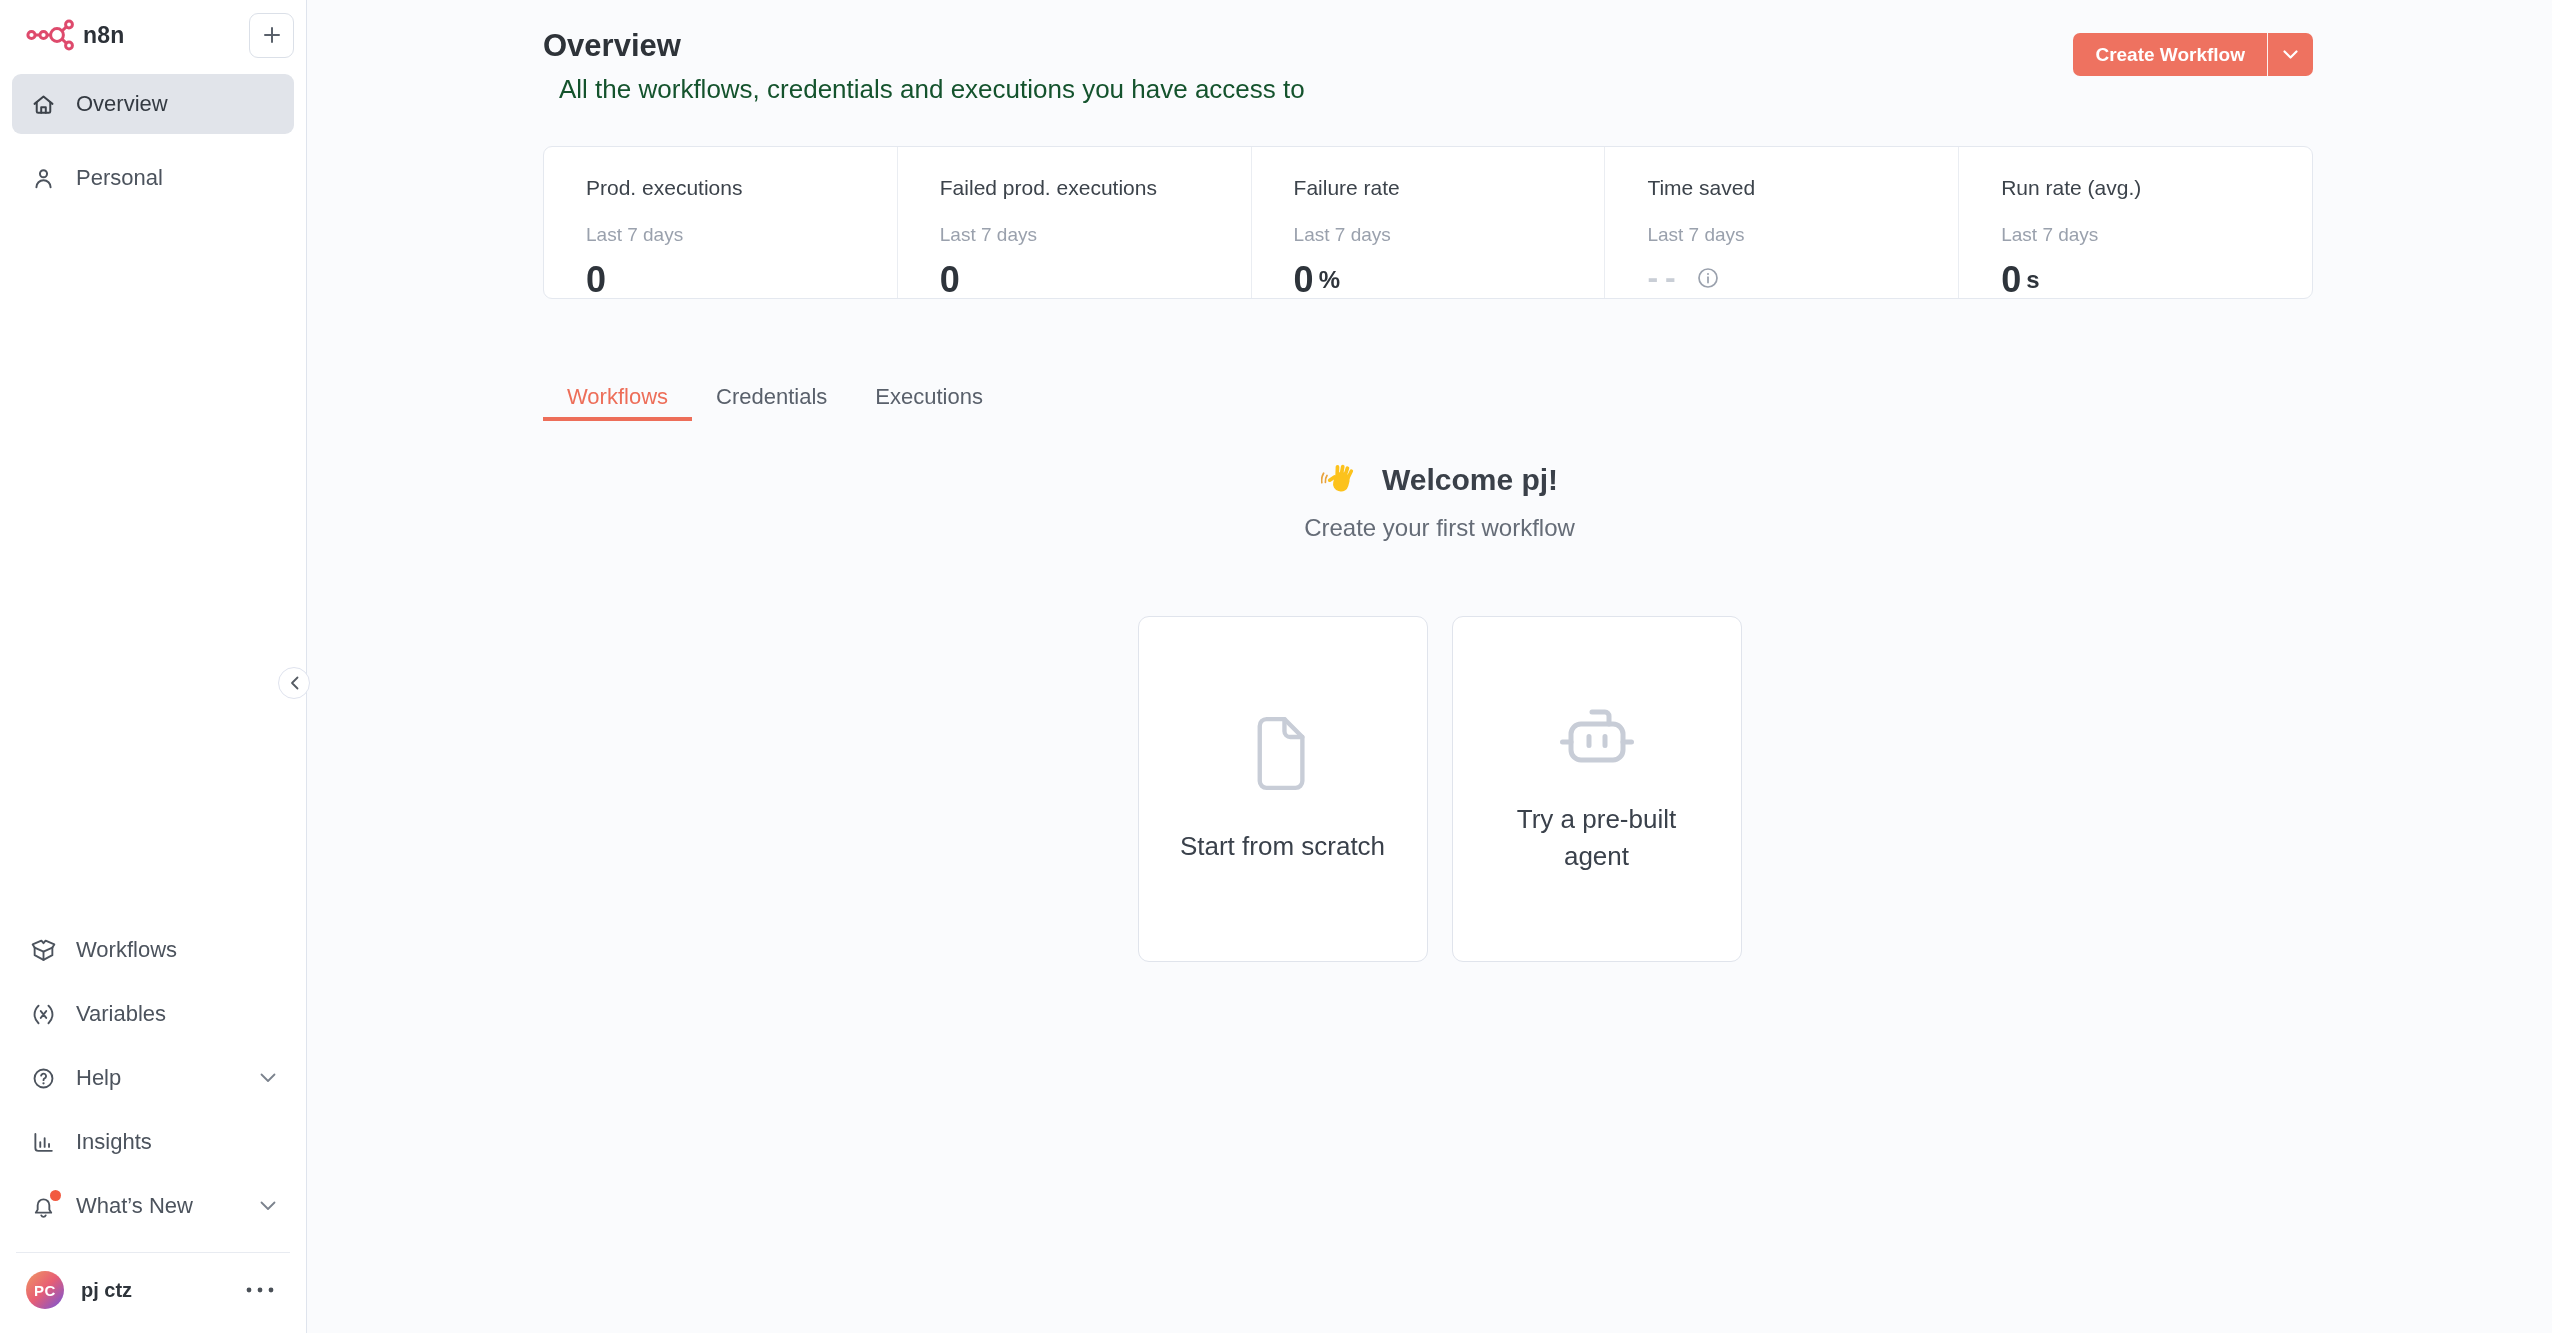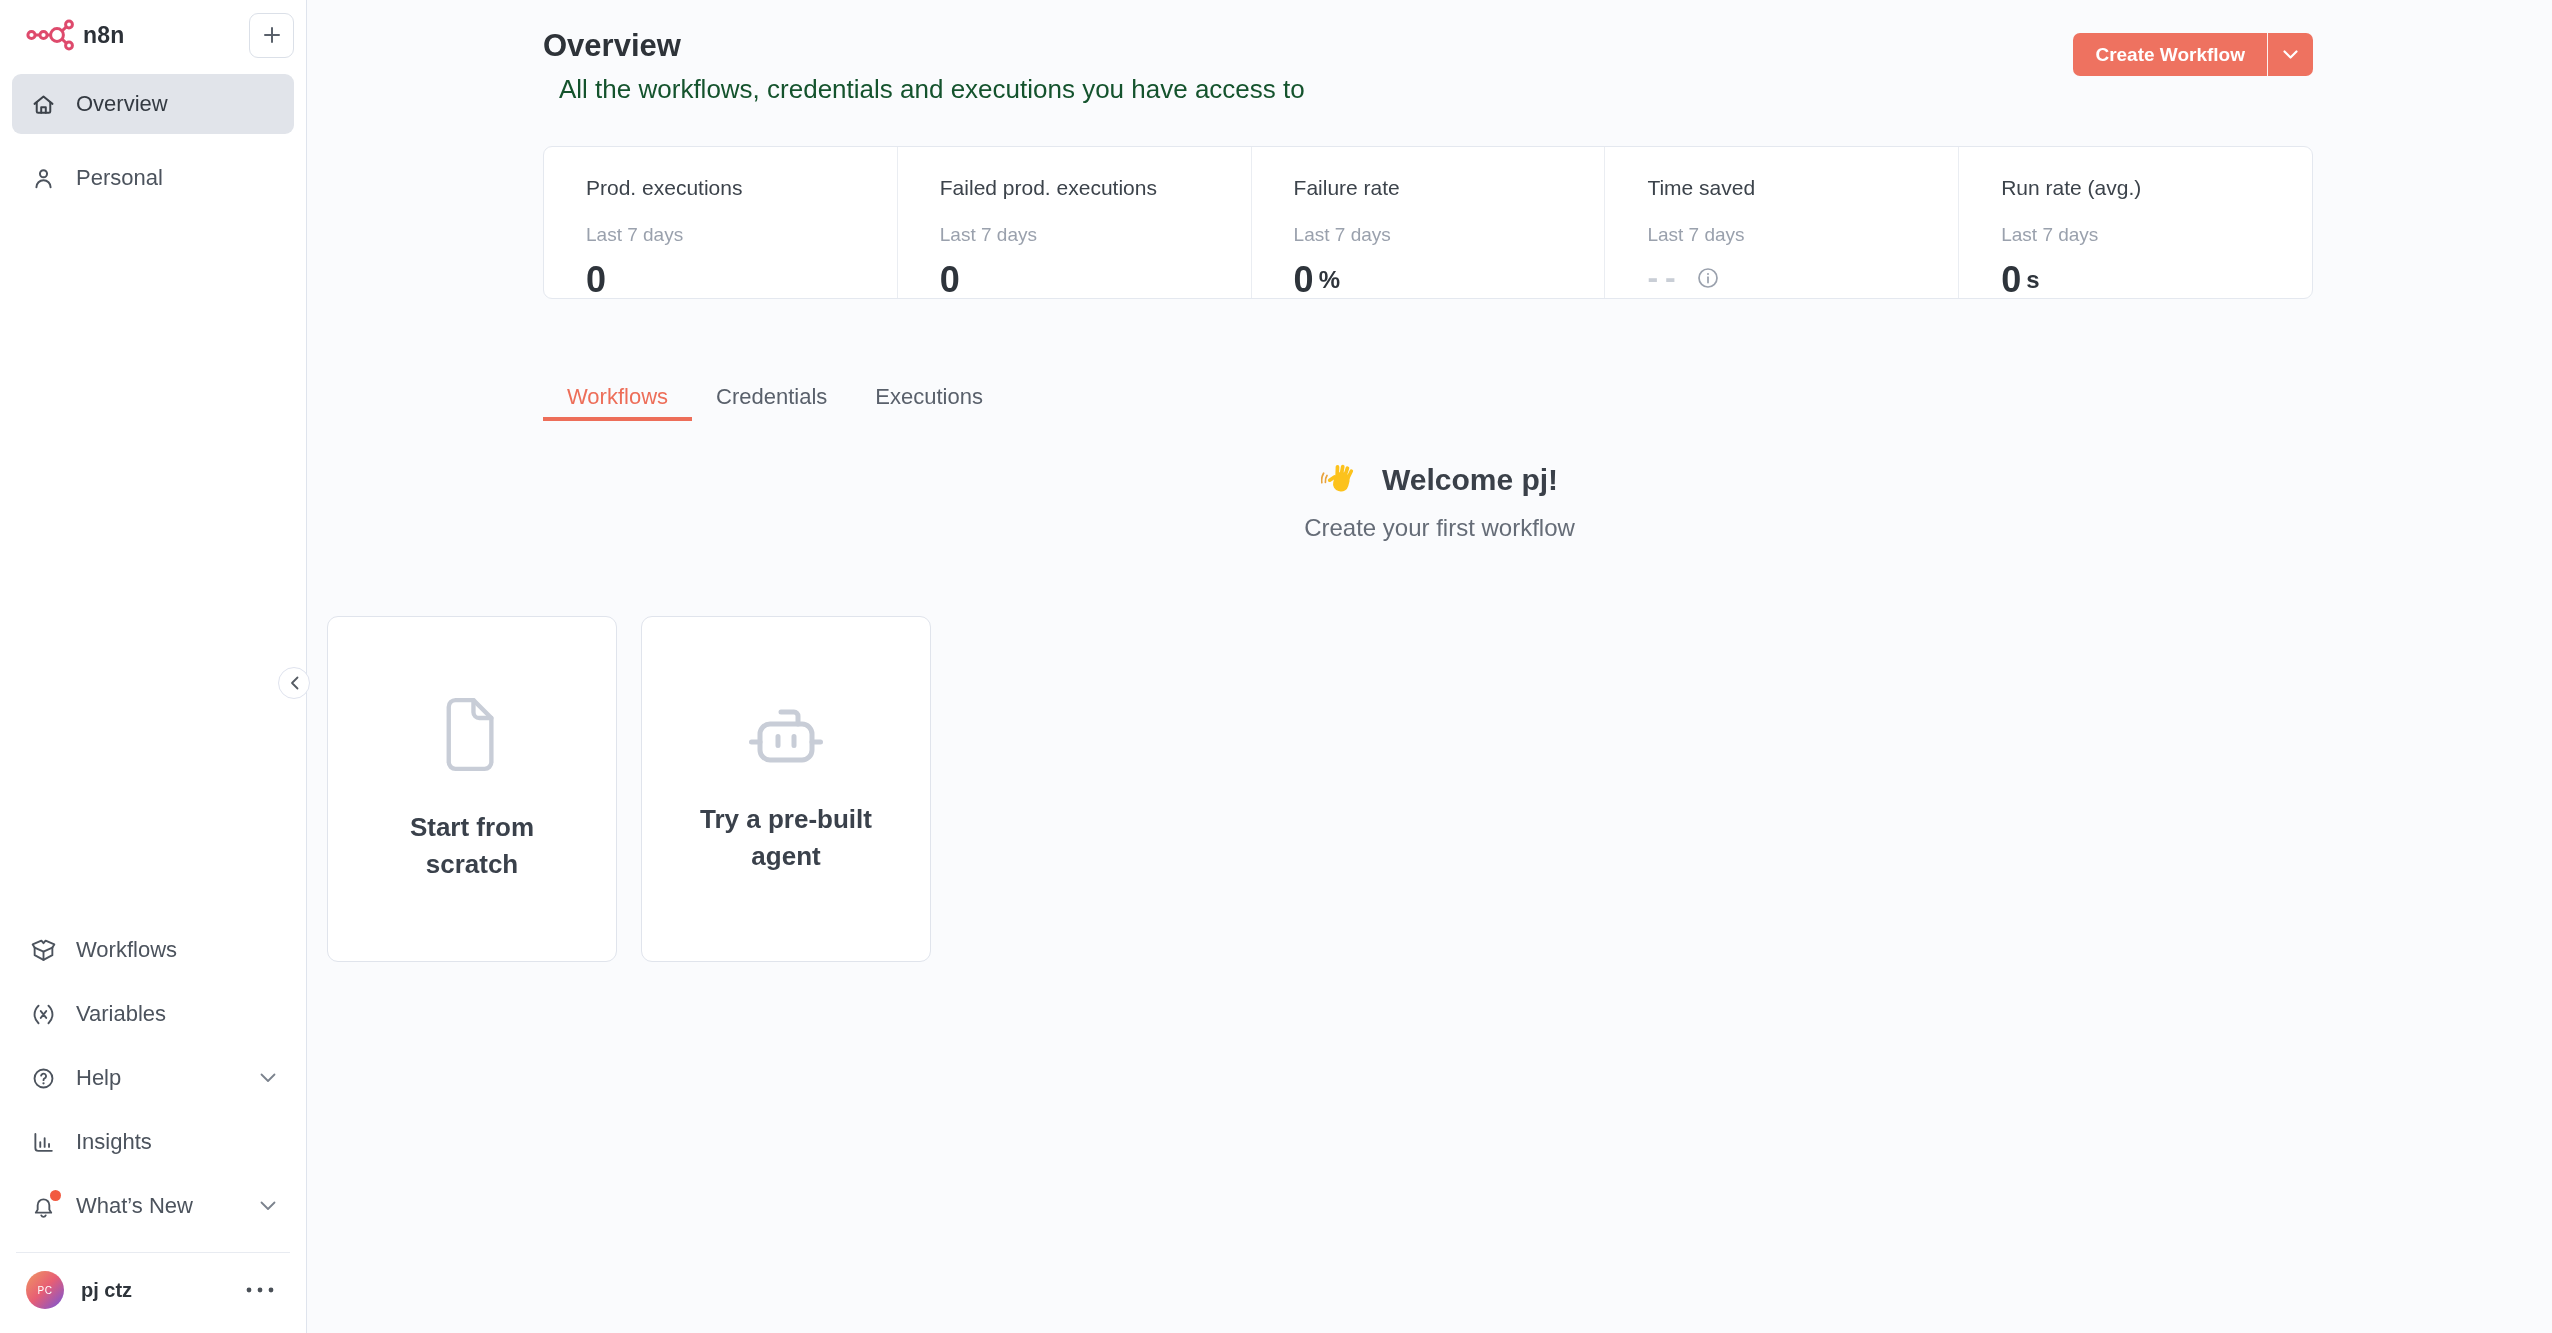--- a/index.html
+++ b/index.html
@@ -43,21 +43,21 @@
   .mi-chevron { margin-left:auto; color:#7b828d; display:flex; align-items:center; }
   .notif-dot {
     position:absolute; top:-4px; right:-5px; width:11px; height:11px;
     border-radius:50%; background:#f25a40;
   }
   .sidebar-divider { height:1px; background:#e8ebf1; margin:14px 4px 0; }
   .user-row { display:flex; align-items:center; height:80px; padding:0 14px 6px; cursor:pointer; }
   .avatar {
     width:38px; height:38px; border-radius:50%;
     background:linear-gradient(135deg,#ef9862 0%,#e75e74 48%,#7154dd 100%);
-    color:#fff; font-size:10px; font-weight:400;
+    color:#fff; font-size:15px; font-weight:700;
     display:flex; align-items:center; justify-content:center; letter-spacing:.5px;
   }
   .user-name { margin-left:17px; font-size:20px; font-weight:700; color:#2e343b; }
   .user-menu-btn { margin-left:auto; display:flex; align-items:center; padding:6px; cursor:pointer; color:#4a5057; background:none; border:none; }
 
   .collapse-handle {
     position:absolute; left:278px; top:667px; width:32px; height:32px;
     border-radius:50%; background:#fff; border:1px solid #dfe3ee;
     display:flex; align-items:center; justify-content:center;
     color:#555b63; cursor:pointer; z-index:3;
@@ -100,21 +100,21 @@
     font-size:22px; color:#59606b; border-bottom:4px solid transparent; cursor:pointer;
   }
   .tab.active { color:#ed6e59; border-bottom-color:#ed6e59; font-weight:500; }
 
   .empty { position:absolute; left:0; right:0; top:430px; text-align:center; padding-left:30px; }
   .welcome-title {
     margin-top:32px; font-size:30px; font-weight:600; color:#3a4049;
     display:flex; align-items:center; justify-content:center; gap:25px;
   }
   .welcome-sub { margin-top:16px; font-size:24px; color:#656c77; }
-  .cards { margin-top:74px; display:flex; justify-content:flex-start; gap:24px;font-weight:bold; }
+  .cards { margin-top:74px; display:flex; justify-content:center; gap:24px; }
   .start-card {
     width:290px; height:346px; background:#fff;
     border:1px solid #e0e4ec; border-radius:11px;
     display:flex; flex-direction:column; align-items:center; justify-content:center;
     cursor:pointer;
   }
   .card-icon { display:flex; align-items:center; justify-content:center; margin-bottom:36px; }
   .card-label { font-size:26px; color:#3a414b; line-height:1.42; max-width:210px; }
 </style>
 </head>

